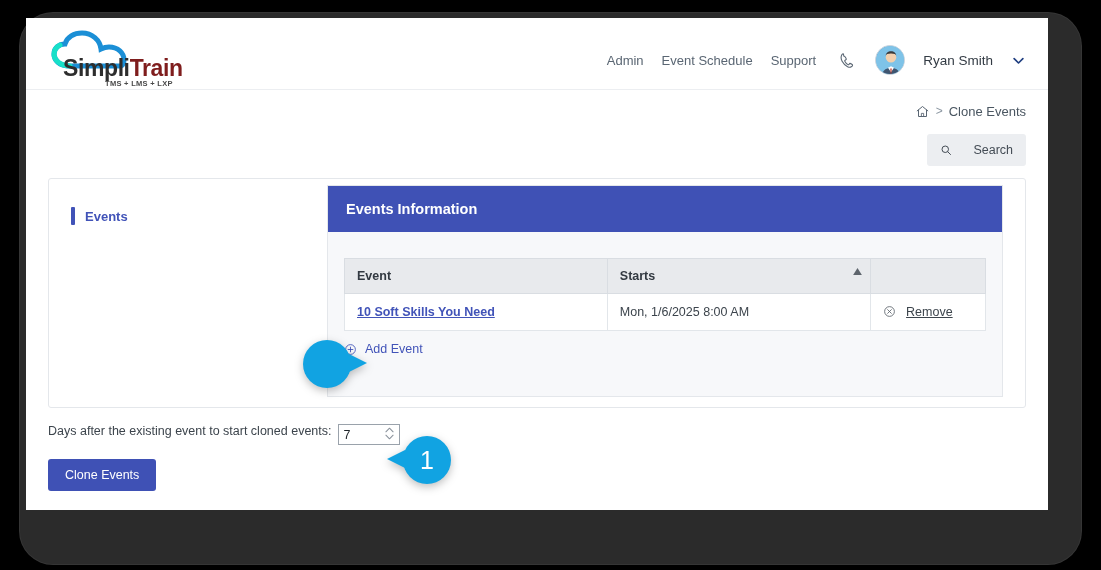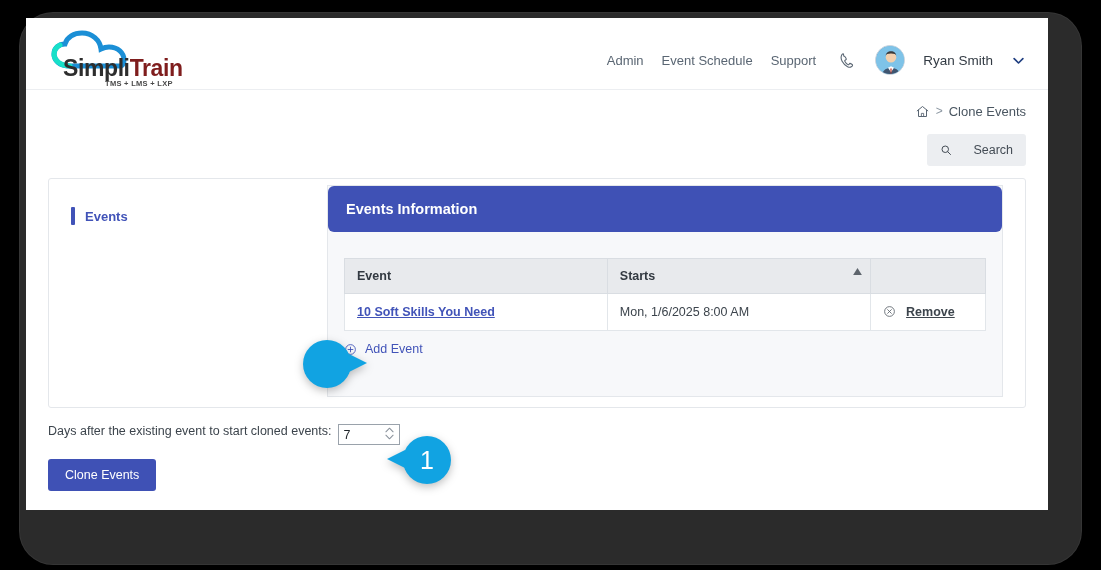--- a/index.html
+++ b/index.html
@@ -140,21 +140,20 @@
   .infocard {
     border: 1px solid #e4e7eb;
     background: #f7f8fa;
     height: 212px;
   }
   .infohdr {
     background: #3f51b5;
     color: #fff;
     font-size: 14.5px; font-weight: bold;
     padding: 15px 18px;
-    border-radius: 6px;
   }
   .tablewrap { padding: 26px 16px 0 16px; }
   table.evt {
     width: 100%;
     border-collapse: collapse;
     background: #fff;
     font-size: 12.5px;
   }
   table.evt th {
     background: #e8eaed;
@@ -176,21 +175,21 @@
   table.evt td {
     border: 1px solid #e2e6ea;
     padding: 11px 12px;
     color: #3c444c;
     height: 36px;
     vertical-align: middle;
   }
   a.evtlink {
     color: #4153b8; text-decoration: underline; font-size: 12.5px; font-weight: bold;
   }
-  .removecell { white-space: nowrap; font-weight: bold; }
+  .removecell { white-space: nowrap; }
   .removecell a {
     color: #3c444c; text-decoration: underline; font-size: 12.5px;
     margin-left: 7px;
   }
   .remove-x { vertical-align: -2px; }
   .addrow {
     padding: 11px 16px 0 16px;
     display: flex; align-items: center; gap: 8px;
   }
   .addrow a {

